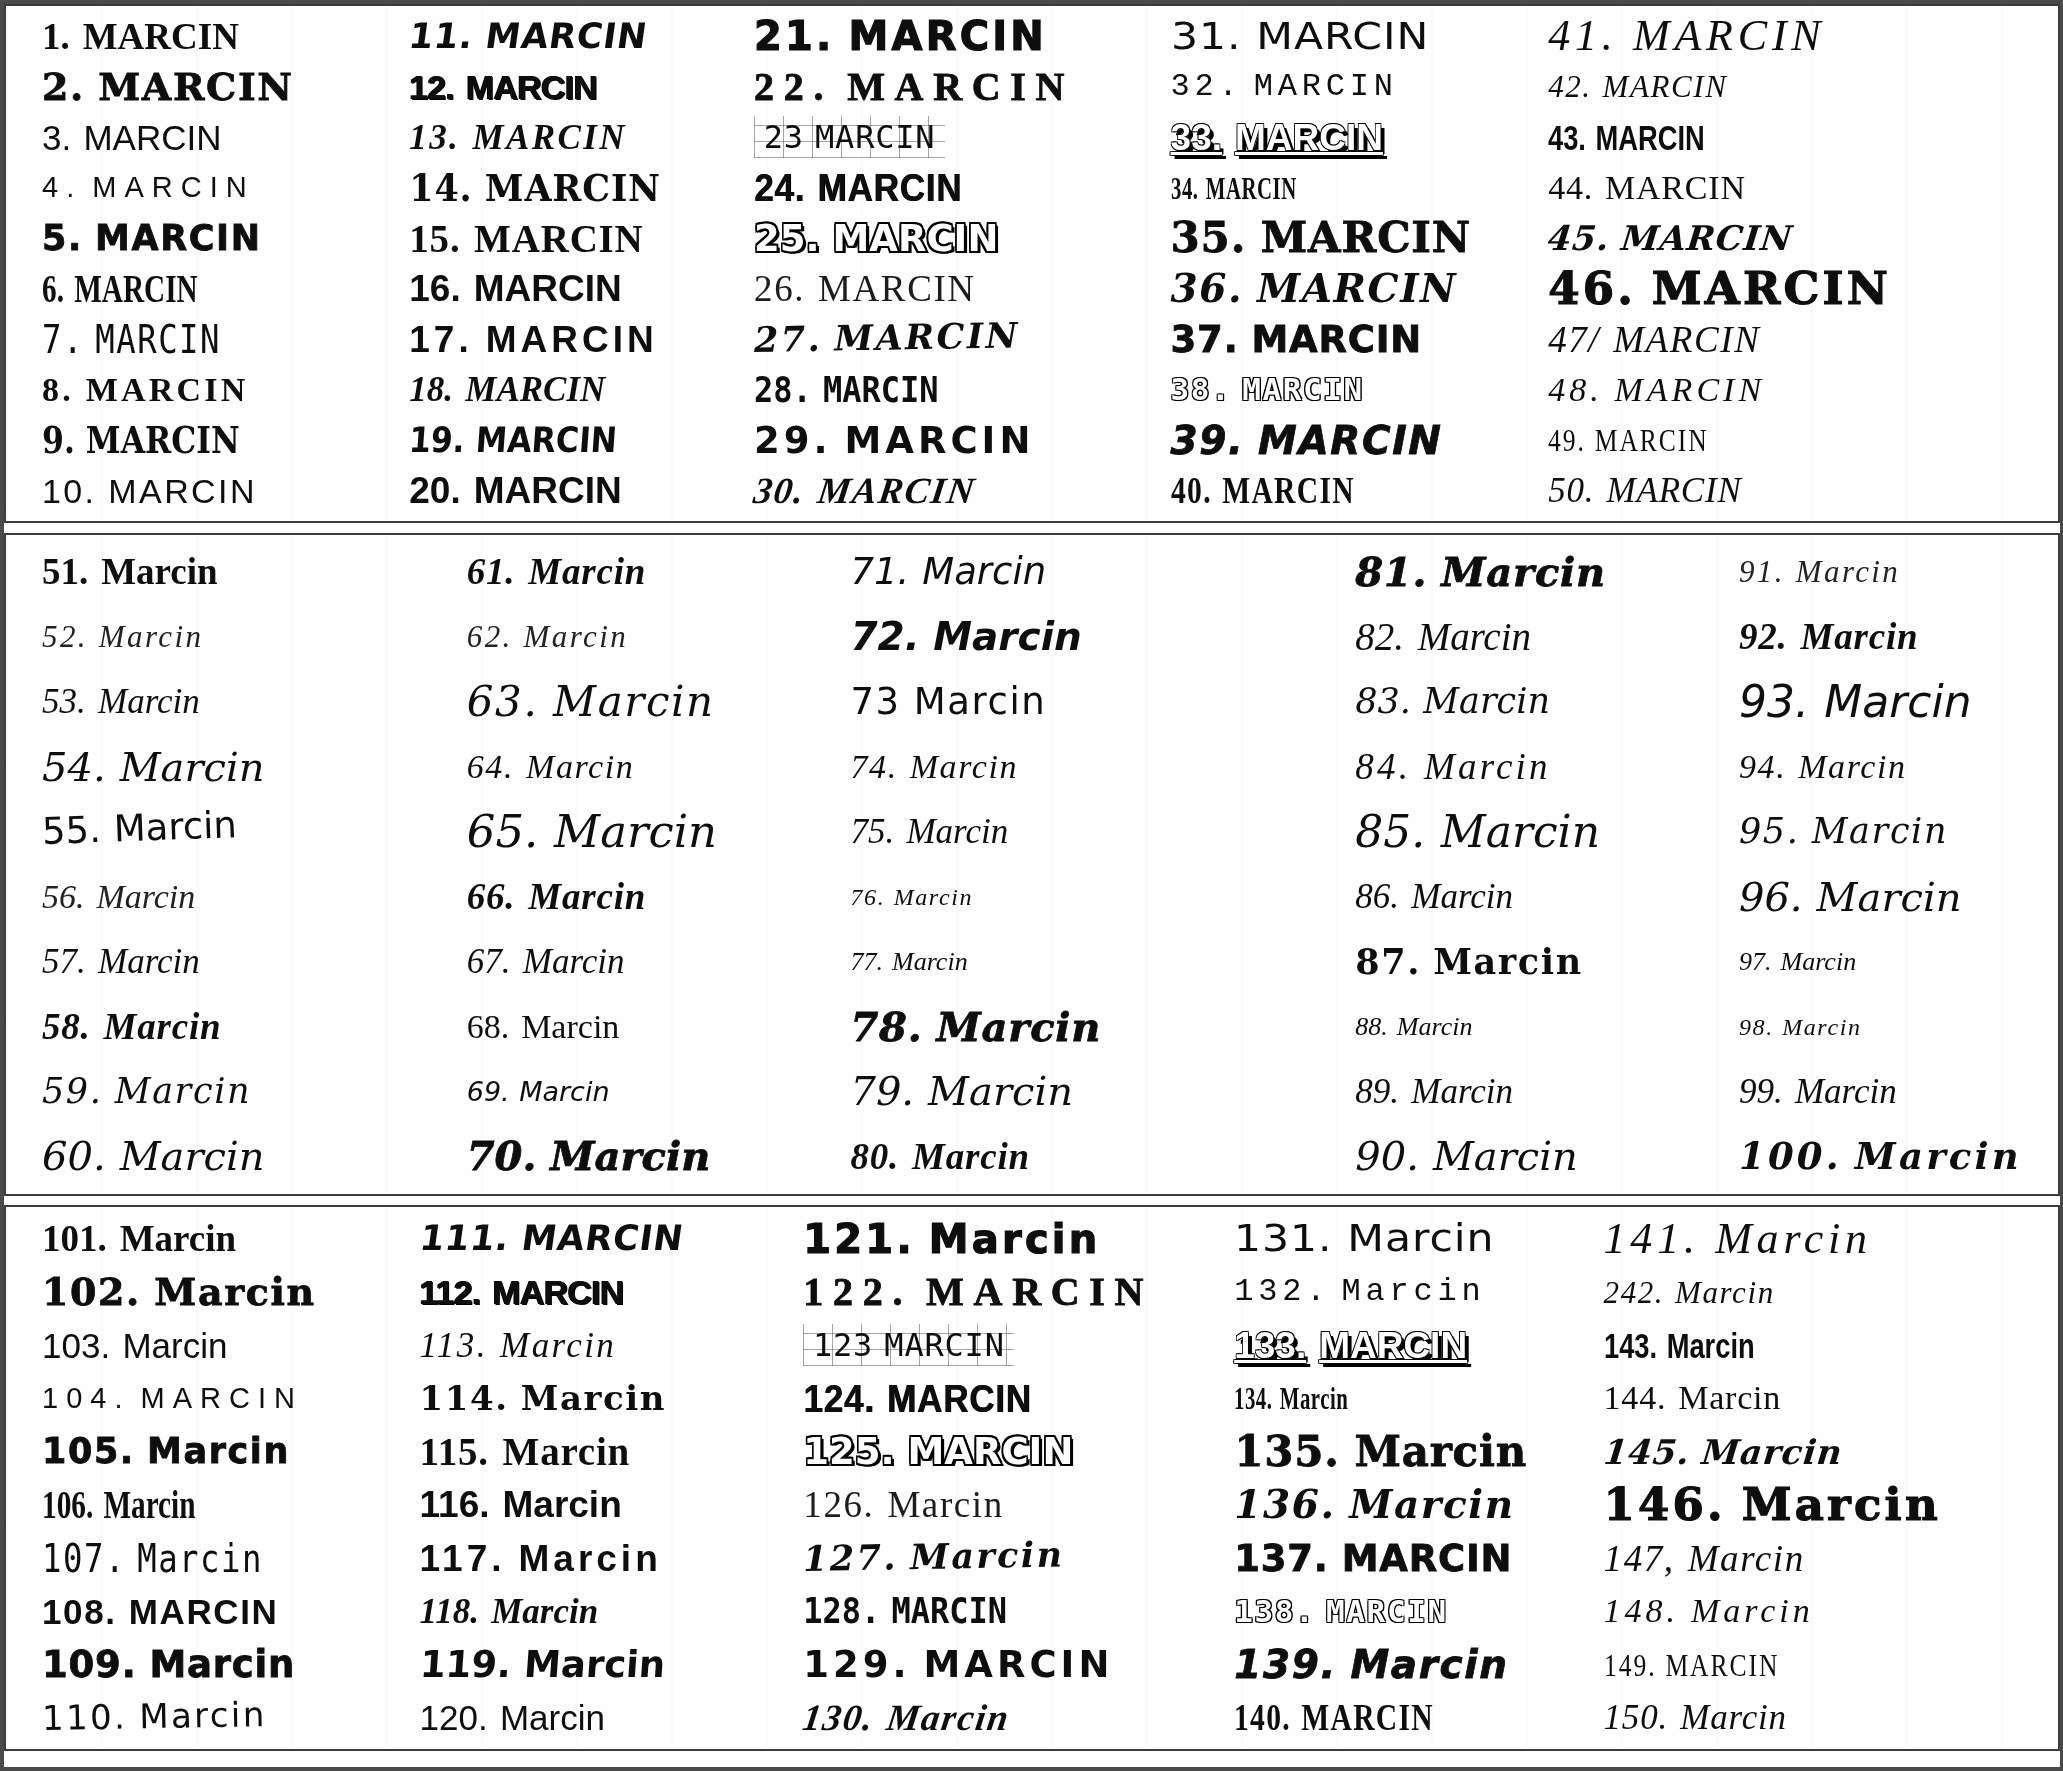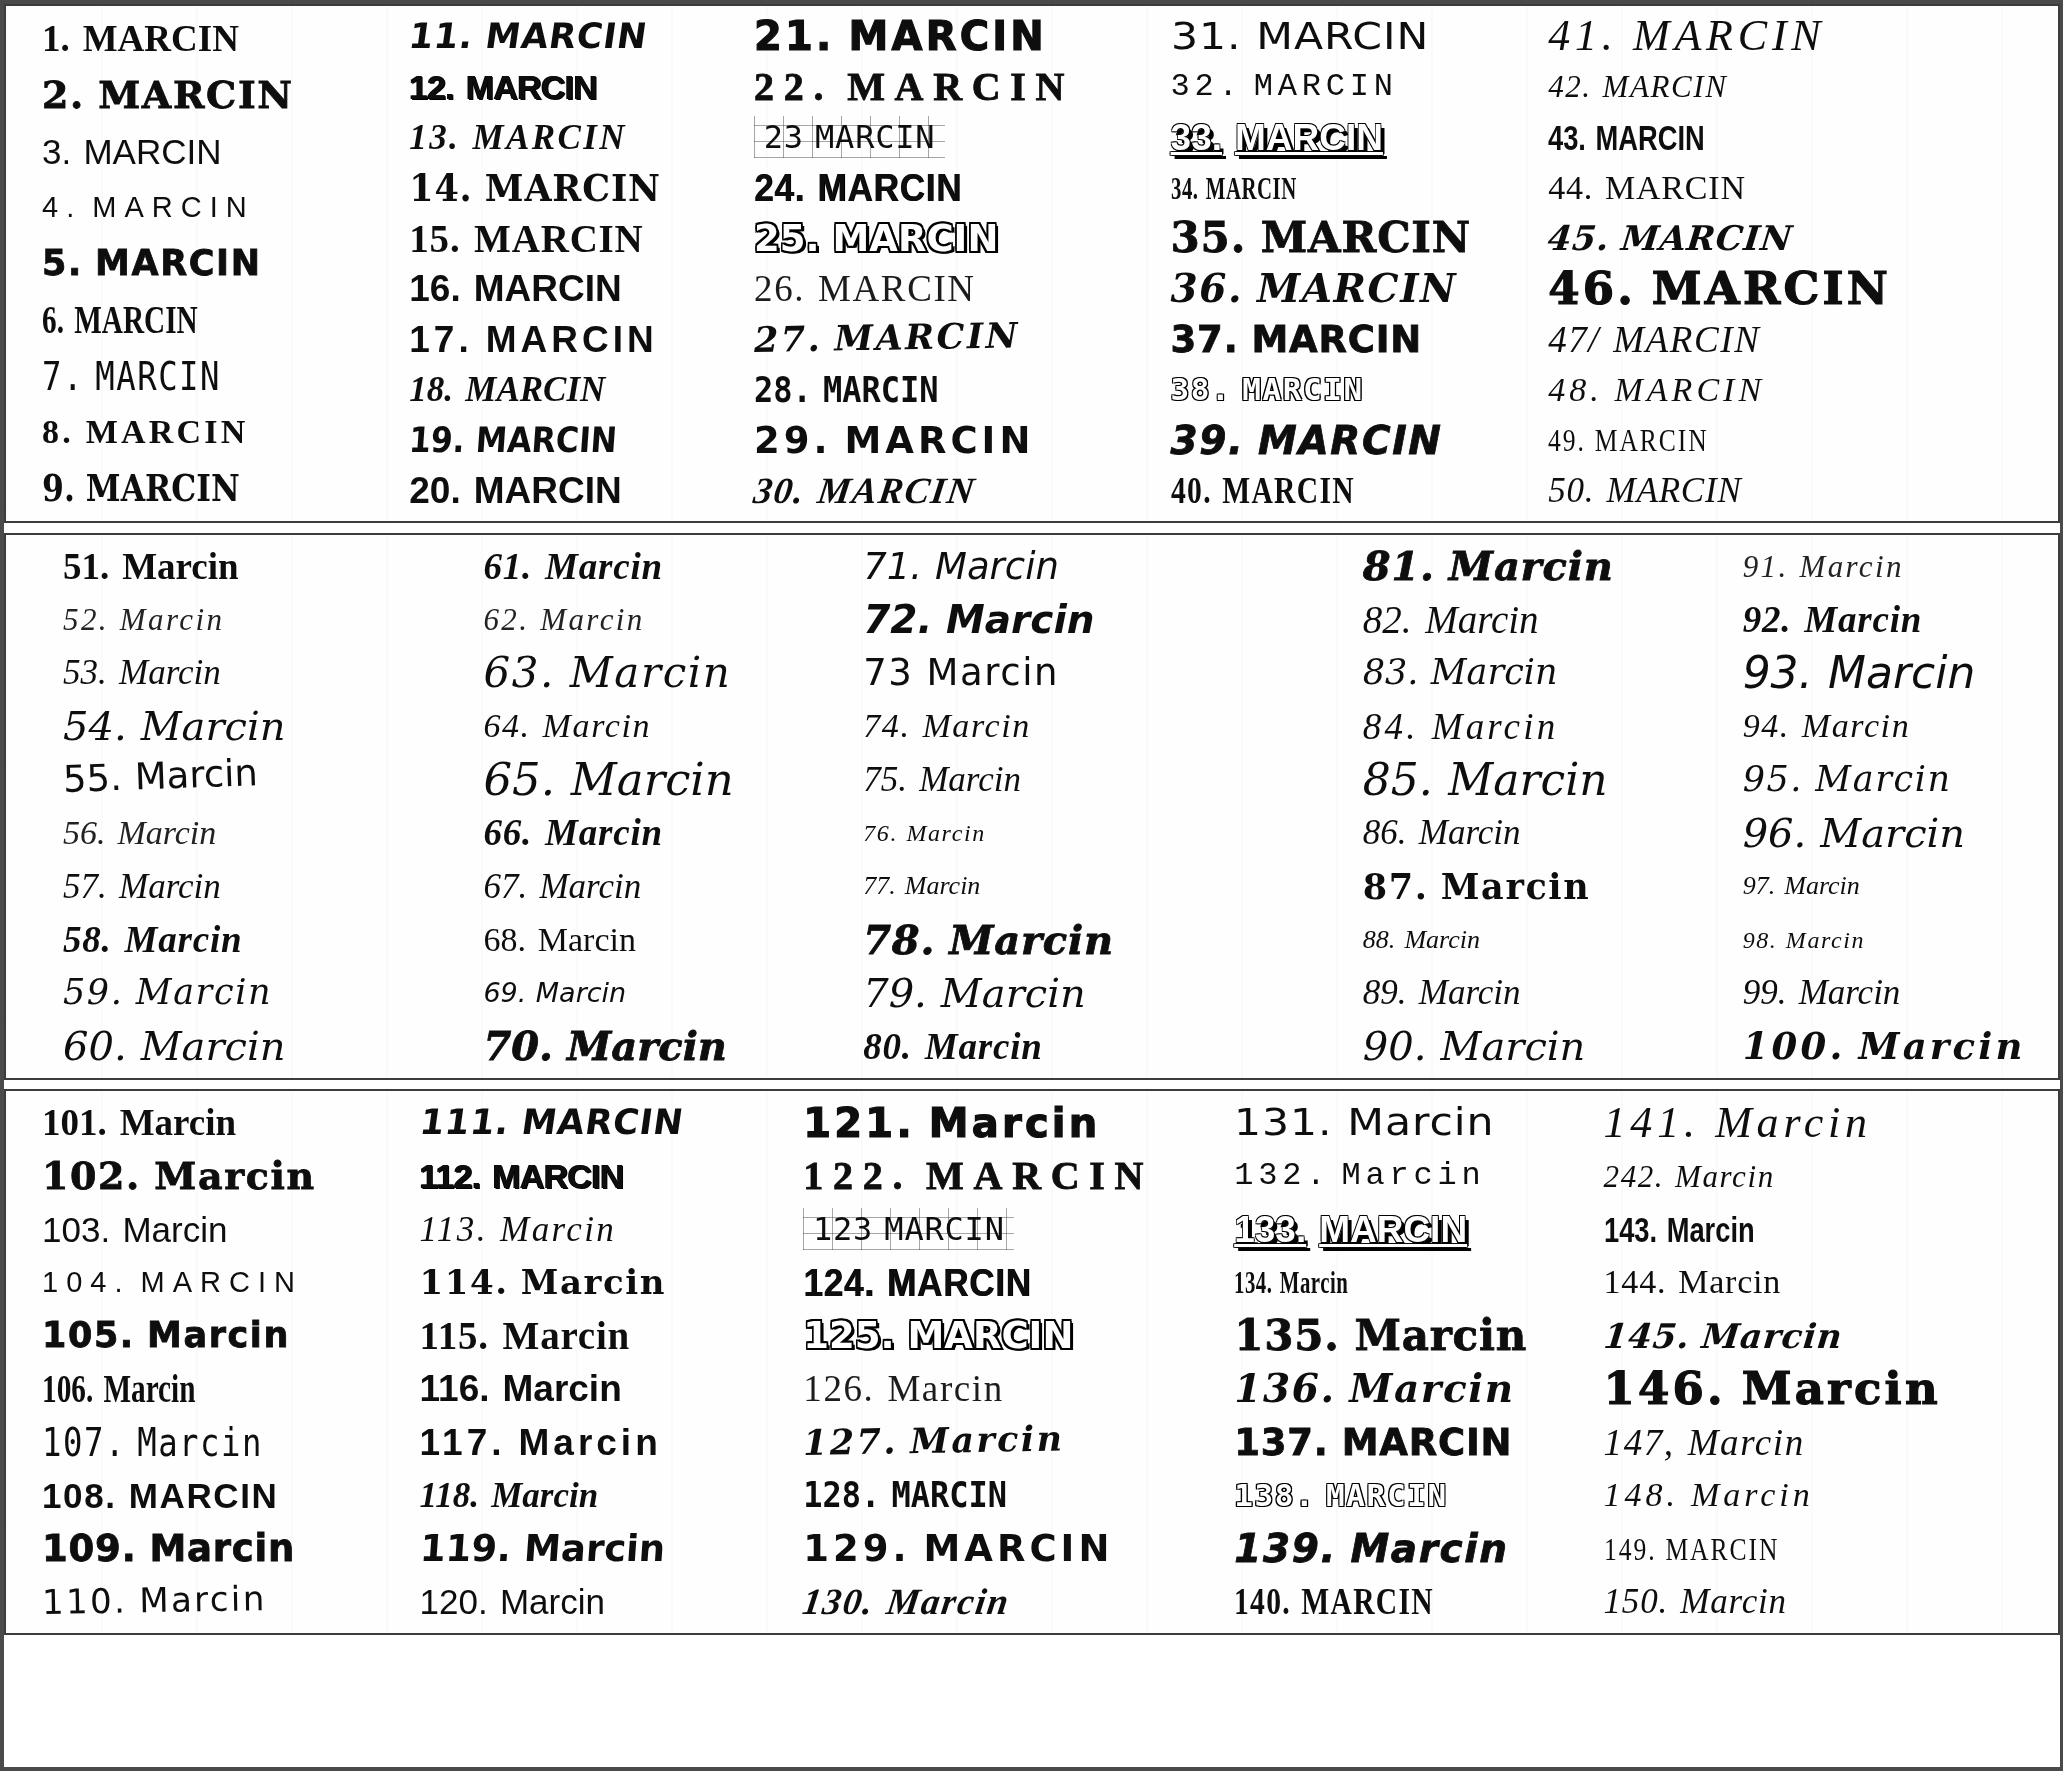--- a/index.html
+++ b/index.html
@@ -9,21 +9,21 @@
     display:flex;flex-direction:column;gap:9.7px;
     font-family:"Liberation Serif",serif;color:#0e0e0e;
     overflow:hidden;
   }
   .panel{
     box-sizing:border-box;border:2.4px solid #3c3c3c;background:#fefefe;
     display:flex;flex-direction:row;align-items:stretch;
     background-image:repeating-linear-gradient(90deg, rgba(0,0,0,0.016) 0 2.4px, transparent 2.4px 95px);
   }
   .p0{height:519px;}
-  .p1{height:547px;padding-left:21px;}
+  .p1{height:663px;}
   .p2{height:546px;}
   .col{box-sizing:border-box;display:flex;flex-direction:column;padding:4.8px 0 4.8px 36px;}
   .p0 .col:nth-child(1){width:17.9%}.p0 .col:nth-child(2){width:16.8%}.p0 .col:nth-child(3){width:20.3%}.p0 .col:nth-child(4){width:18.4%}.p0 .col:nth-child(5){width:26.6%}
   .p1 .col:nth-child(1){width:20.7%}.p1 .col:nth-child(2){width:18.7%}.p1 .col:nth-child(3){width:24.6%}.p1 .col:nth-child(4){width:18.7%}.p1 .col:nth-child(5){width:17.3%}
   .p2 .col:nth-child(1){width:18.4%}.p2 .col:nth-child(2){width:18.7%}.p2 .col:nth-child(3){width:21.0%}.p2 .col:nth-child(4){width:18.0%}.p2 .col:nth-child(5){width:23.9%}
   .item{flex:1 1 0;display:flex;align-items:center;overflow:visible;}
   .sample{display:inline-block;white-space:nowrap;transform-origin:left center;}
   .num{margin-right:.35em;}
 
   
@@ -136,20 +136,23 @@
         </div>
         <div class="item">
           <span class="sample sty-techno-mono"><span class="num">7.</span><span class="word">MARCIN</span></span>
         </div>
         <div class="item">
           <span class="sample sty-serif-spaced"><span class="num">8.</span><span class="word">MARCIN</span></span>
         </div>
         <div class="item">
           <span class="sample sty-bold-serif-cond"><span class="num">9.</span><span class="word">MARCIN</span></span>
         </div>
+        <div class="item">
+          <span class="sample sty-rough-sans"><span class="num">10.</span><span class="word">MARCIN</span></span>
+        </div>
       </div>
       <div class="col">
         <div class="item">
           <span class="sample sty-brush-caps"><span class="num">11.</span><span class="word">MARCIN</span></span>
         </div>
         <div class="item">
           <span class="sample sty-grunge-caps"><span class="num">12.</span><span class="word">MARCIN</span></span>
         </div>
         <div class="item">
           <span class="sample sty-brush-script-caps"><span class="num">13.</span><span class="word">MARCIN</span></span>

